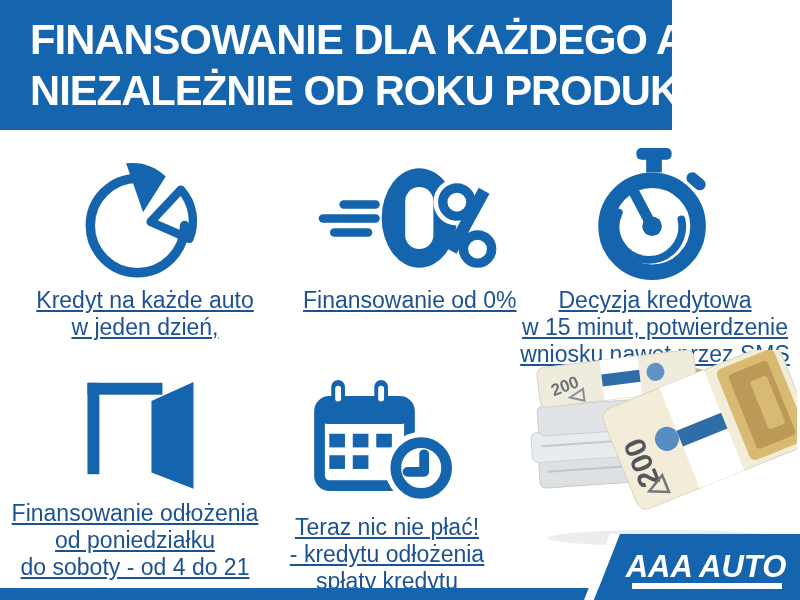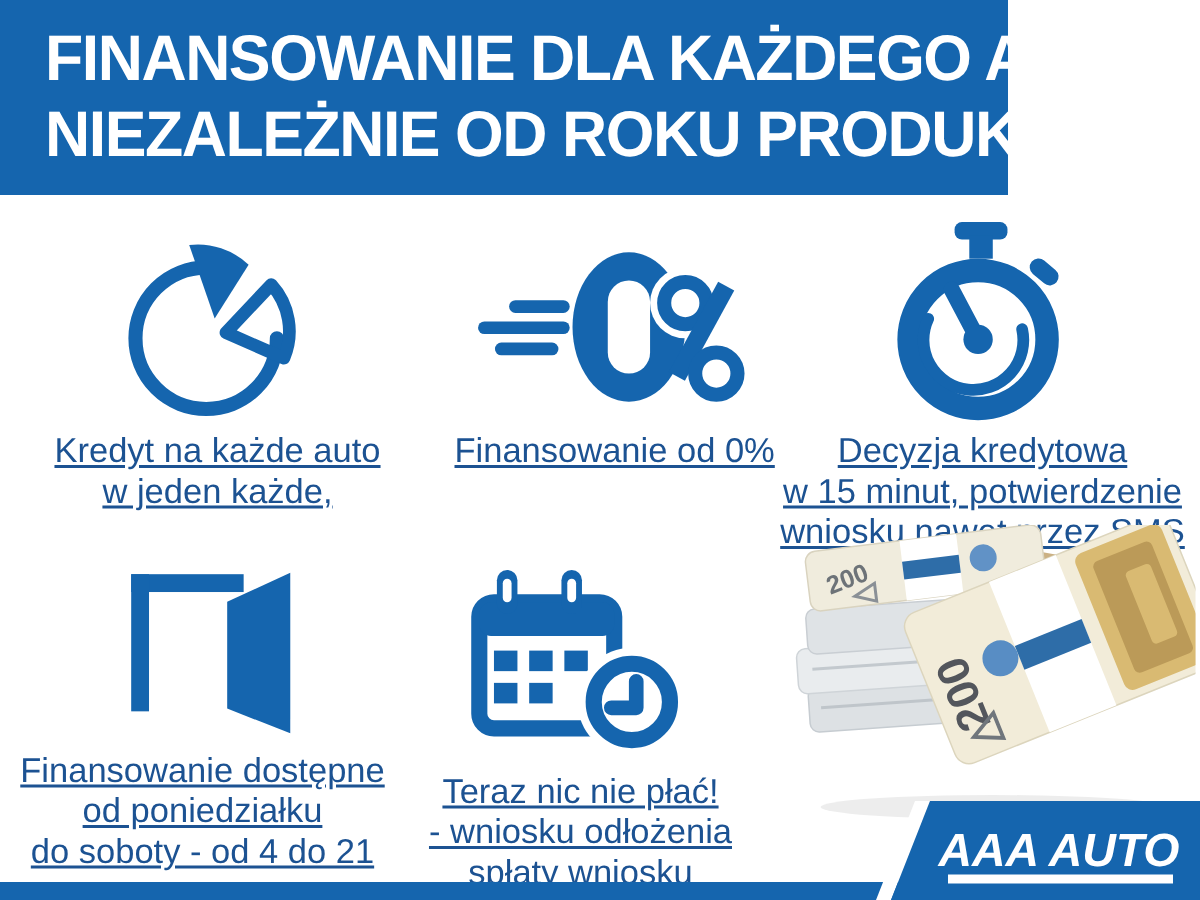--- a/index.html
+++ b/index.html
@@ -51,21 +51,21 @@
   <div class="cell" id="cell-0">
     <div class="iconbox">
       <svg width="132" height="132" viewBox="0 0 140 140" style="margin-top:10px">
         <circle cx="62" cy="78" r="50" class="ic-stroke" stroke-width="10" stroke-dasharray="246 68" stroke-linecap="round"></circle>
         <path d="M68 64 L50 12 A52 52 0 0 1 92 26 Z" class="ic"></path>
         <path d="M76 74 L108 40 A49 49 0 0 1 117 92 Z" class="ic-stroke" stroke-width="9" stroke-linejoin="round"></path>
       </svg>
     </div>
     <div class="caption">
       <div>Kredyt na każde auto</div>
-      <div>w jeden każde,</div>
+      <div>w jeden dzień,</div>
     </div>
   </div>
 
   <div class="cell" id="cell-1">
     <div class="iconbox">
       <svg width="188" height="109" viewBox="0 0 200 115" style="margin-top:22px">
         <rect x="27" y="38" width="43" height="9" rx="4.5" class="ic"></rect>
         <rect x="5" y="53" width="65" height="9" rx="4.5" class="ic"></rect>
         <rect x="17" y="68" width="45" height="9" rx="4.5" class="ic"></rect>
         <ellipse cx="112" cy="57" rx="40" ry="53" class="ic"></ellipse>
@@ -102,21 +102,21 @@
 
   <div class="cell" id="cell-3">
     <div class="iconbox">
       <svg width="128" height="128" viewBox="0 0 140 140" style="margin-top:8px">
         <rect x="18" y="14" width="82" height="13" class="ic"></rect>
         <rect x="18" y="14" width="13" height="100" class="ic"></rect>
         <polygon points="88,34 134,13 134,130 88,112" class="ic"></polygon>
       </svg>
     </div>
     <div class="caption">
-      <div>Finansowanie dostępne</div>
+      <div>Finansowanie odłożenia</div>
       <div>od poniedziałku</div>
       <div>do soboty - od 4 do 21</div>
     </div>
   </div>
 
   <div class="cell" id="cell-4">
     <div class="iconbox">
       <svg width="150" height="132" viewBox="0 0 150 135" style="margin-top:2px">
         <rect x="6" y="24" width="92" height="86" rx="10" class="ic-stroke" stroke-width="11"></rect>
         <rect x="6" y="24" width="92" height="23" rx="8" class="ic"></rect>
@@ -129,22 +129,22 @@
         <rect x="64" y="57" width="16" height="14" class="ic"></rect>
         <rect x="16" y="79" width="16" height="14" class="ic"></rect>
         <rect x="40" y="79" width="16" height="14" class="ic"></rect>
         <circle cx="110" cy="92" r="37" fill="#fff"></circle>
         <circle cx="110" cy="92" r="26" class="ic-stroke" stroke-width="11"></circle>
         <path d="M96 96 L113 96 L113 78" class="ic-stroke" stroke-width="10" stroke-linecap="round" stroke-linejoin="round"></path>
       </svg>
     </div>
     <div class="caption">
       <div>Teraz nic nie płać!</div>
-      <div>- wniosku odłożenia</div>
-      <div>spłaty wniosku</div>
+      <div>- kredytu odłożenia</div>
+      <div>spłaty kredytu</div>
     </div>
   </div>
 
   <svg id="money" width="285" height="200" viewBox="0 0 285 200">
     <ellipse cx="150" cy="188" rx="115" ry="8" fill="rgba(0,0,0,0.07)"></ellipse>
 
     <g transform="translate(148,12) rotate(10)">
       <rect x="0" y="0" width="125" height="34" rx="6" fill="#cbb184"></rect>
       <rect x="8" y="4" width="110" height="26" rx="4" fill="#b89a66"></rect>
       <rect x="48" y="-2" width="30" height="38" fill="#f2f2f0"></rect>

